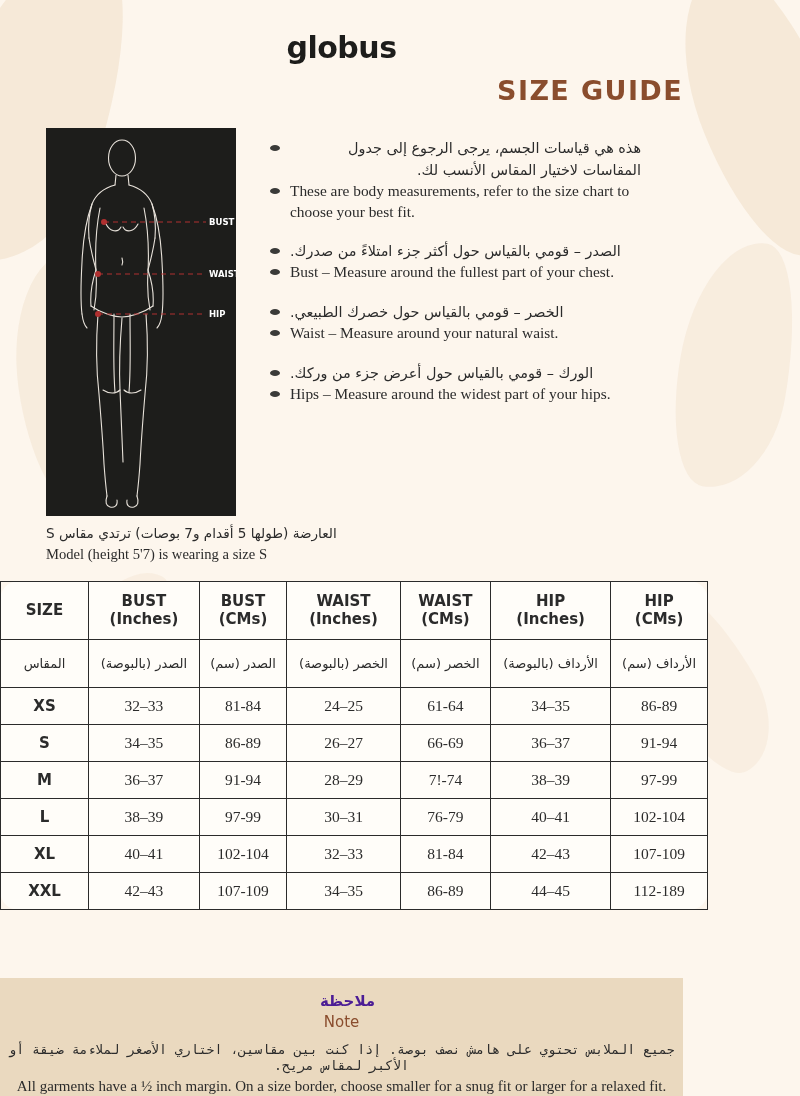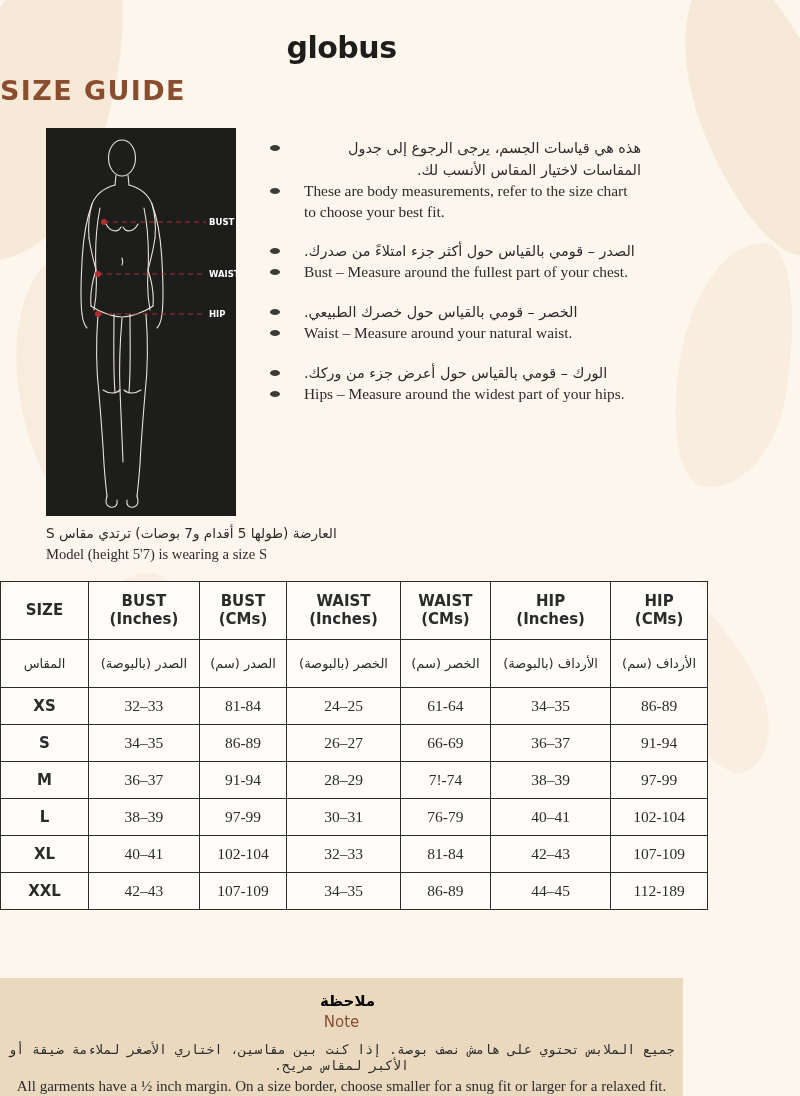--- a/index.html
+++ b/index.html
@@ -33,21 +33,21 @@
   .brand {
     text-align: center;
     padding-top: 30px;
     font-family: "DejaVu Sans", sans-serif;
     font-weight: bold;
     font-size: 30px;
     letter-spacing: -0.5px;
     color: #1d1d1b;
   }
   .guide-title {
-    text-align: left;
+    text-align: right;
     margin-top: 10px;
     font-family: "DejaVu Sans", sans-serif;
     font-weight: bold;
     font-size: 27px;
     letter-spacing: 1.4px;
     color: #8a4d2d;
   }
 
   .top-section {
     display: flex;
@@ -63,21 +63,21 @@
     background: #1d1d1b;
     flex: 0 0 190px;
     position: relative;
   }
   .figure-box svg { display: block; }
 
   .bullets { flex: 1; padding-top: 10px; }
   .bgroup { margin-bottom: 19px; }
   .bline {
     display: flex;
-    gap: 24px;
+    gap: 10px;
     line-height: 1.32;
     font-size: 15.2px;
   }
   .bline .dot {
     flex: 0 0 10px;
     margin-top: 7px;
     width: 6px; height: 6px;
     border-radius: 50%;
     background: #3a3a38;
   }
@@ -147,21 +147,21 @@
     height: 118px;
     background: #ead9bf;
     padding-top: 14px;
     text-align: center;
   }
   .footer .note-ar {
     direction: rtl;
     font-family: "DejaVu Sans", sans-serif;
     font-weight: bold;
     font-size: 15px;
-    color: #000000;
+    color: #4c1d95;
     margin-left: 12px;
   }
   .footer .note-en {
     font-family: "DejaVu Sans", sans-serif;
     font-weight: normal;
     font-size: 15px;
     color: #8a4d2d;
     margin-top: 3px;
   }
   .footer .body-ar {

